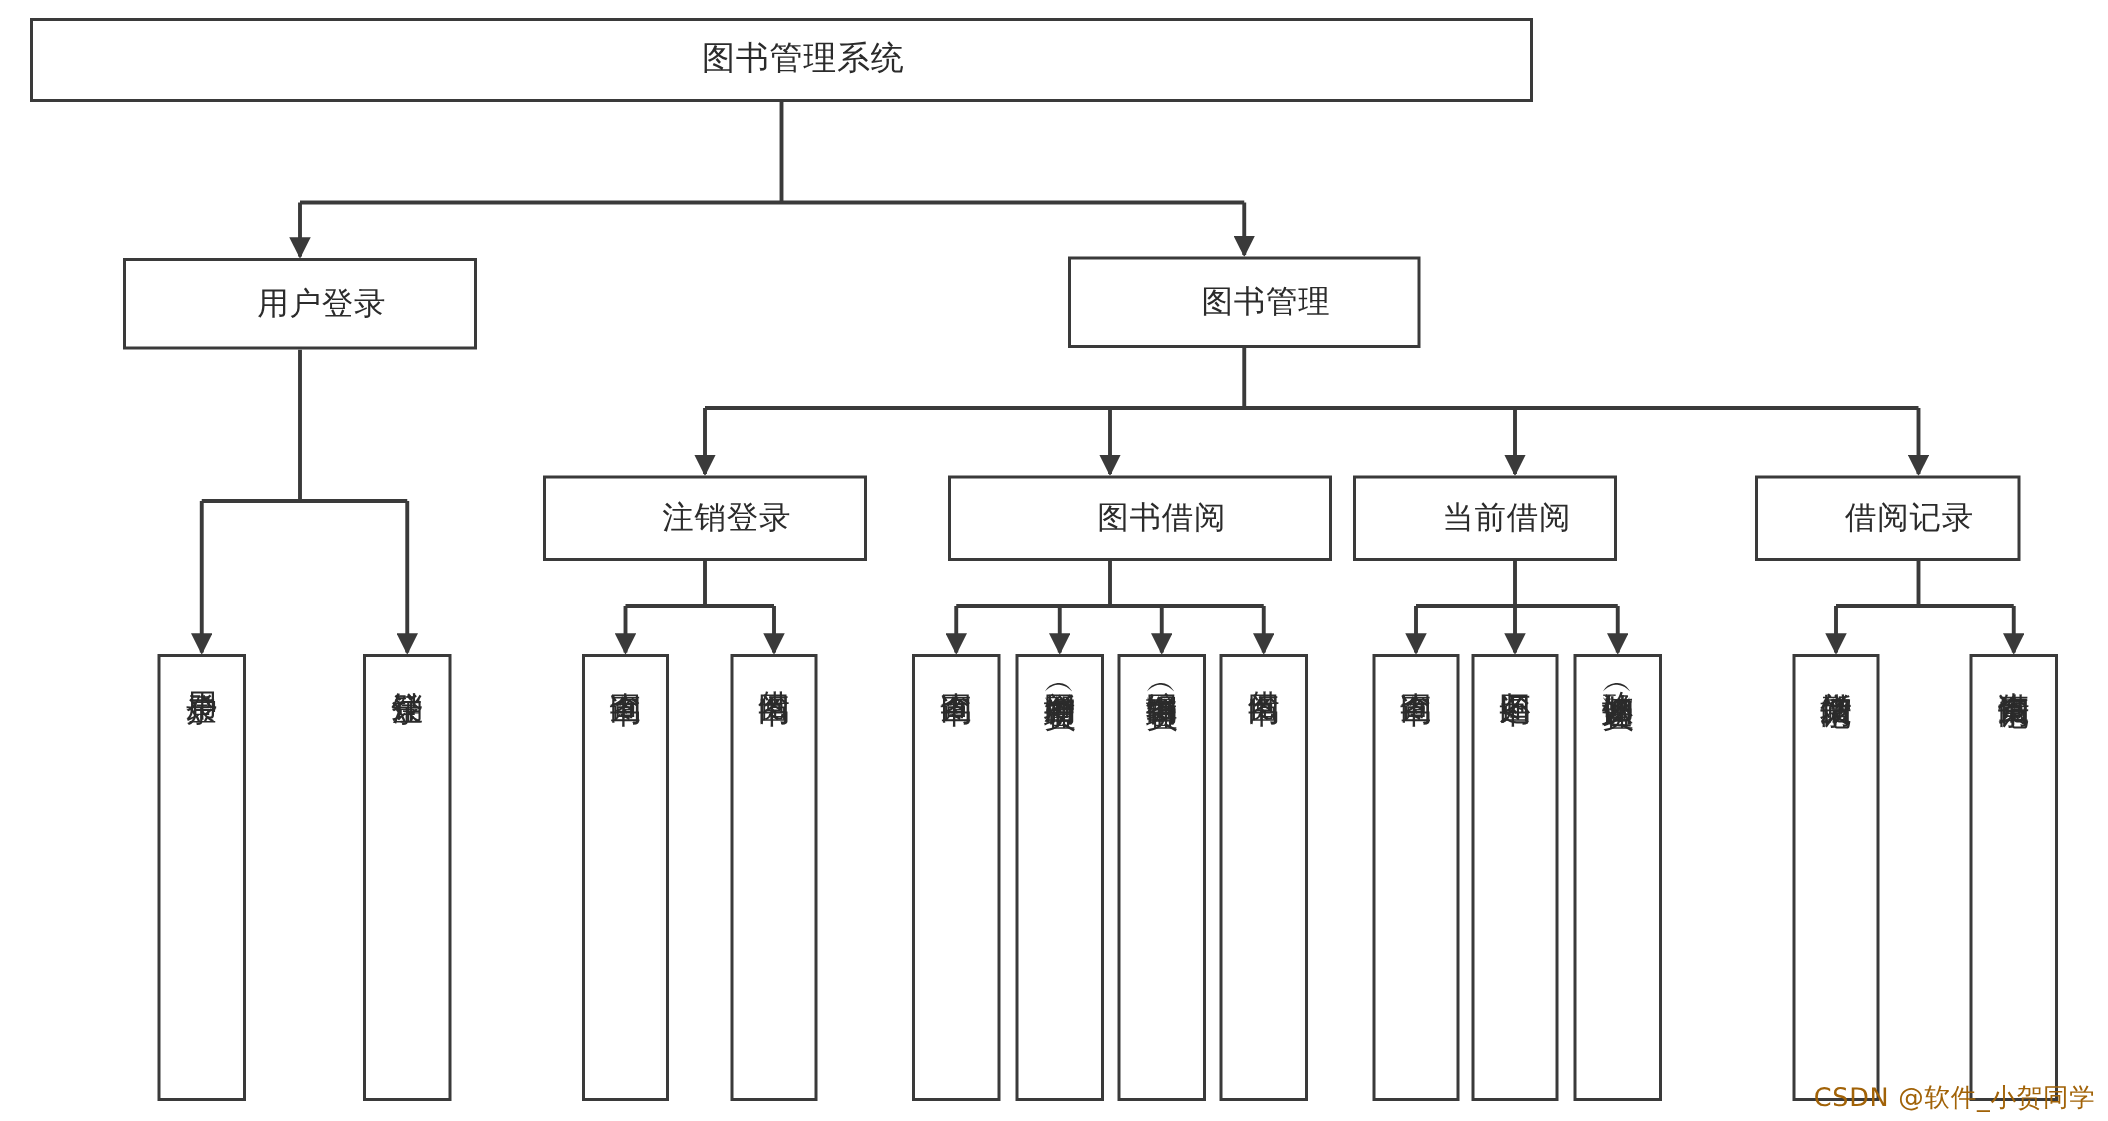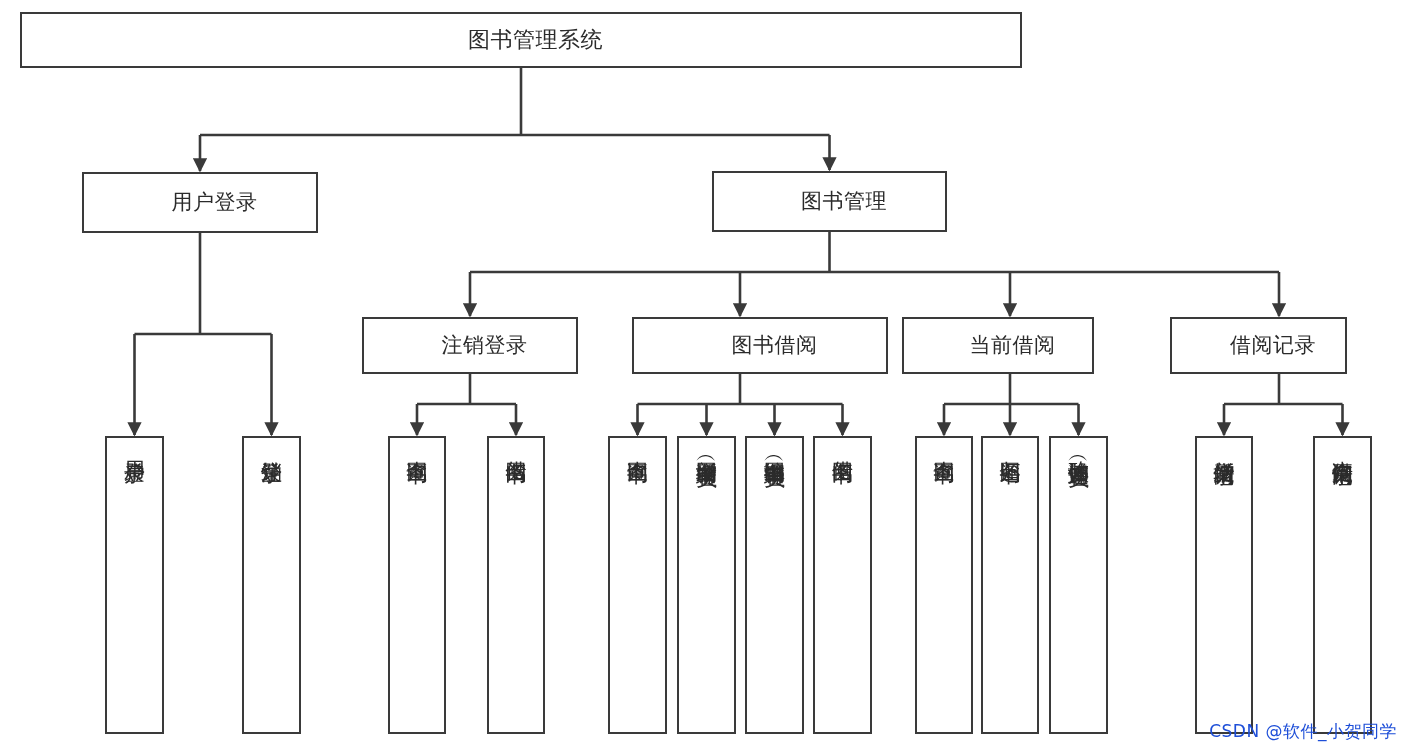--- a/index.html
+++ b/index.html
@@ -57,21 +57,21 @@
     font-size: 21px;
     line-height: 1.05;
     letter-spacing: 1px;
     margin: 0 auto;
   }
   #watermark {
     position: absolute;
     right: 8px;
     bottom: 4px;
     font-size: 17px;
-    color: #1d4ed8;
+    color: #a16207;
     letter-spacing: 0.5px;
     white-space: nowrap;
     pointer-events: none;
   }
 </style>
 </head>
 <body>
 
 <div id="canvas">
 
@@ -127,21 +127,21 @@
       </div>
       <div class="node horiz" style="left: 712px; top: 171px; width: 235px; height: 61px;">
         <span class="label">图书管理</span>
       </div>
       <div class="node horiz" style="left: 362px; top: 317px; width: 216px; height: 57px;">
         <span class="label">注销登录</span>
       </div>
       <div class="node horiz" style="left: 632px; top: 317px; width: 256px; height: 57px;">
         <span class="label">图书借阅</span>
       </div>
-      <div class="node horiz" style="left: 902px; top: 317px; width: 192px; height: 57px; align-items: center;">
+      <div class="node horiz" style="left: 902px; top: 317px; width: 176px; height: 57px; align-items: center;">
         <span class="label">当前借阅</span>
       </div>
       <div class="node horiz" style="left: 1170px; top: 317px; width: 177px; height: 57px;">
         <span class="label">借阅记录</span>
       </div>
       <div class="node vert" style="left: 105px; top: 436px; width: 59px; height: 298px;">
         <span class="label">用户登录</span>
       </div>
       <div class="node vert" style="left: 242px; top: 436px; width: 59px; height: 298px;">
         <span class="label">注销登录</span>

